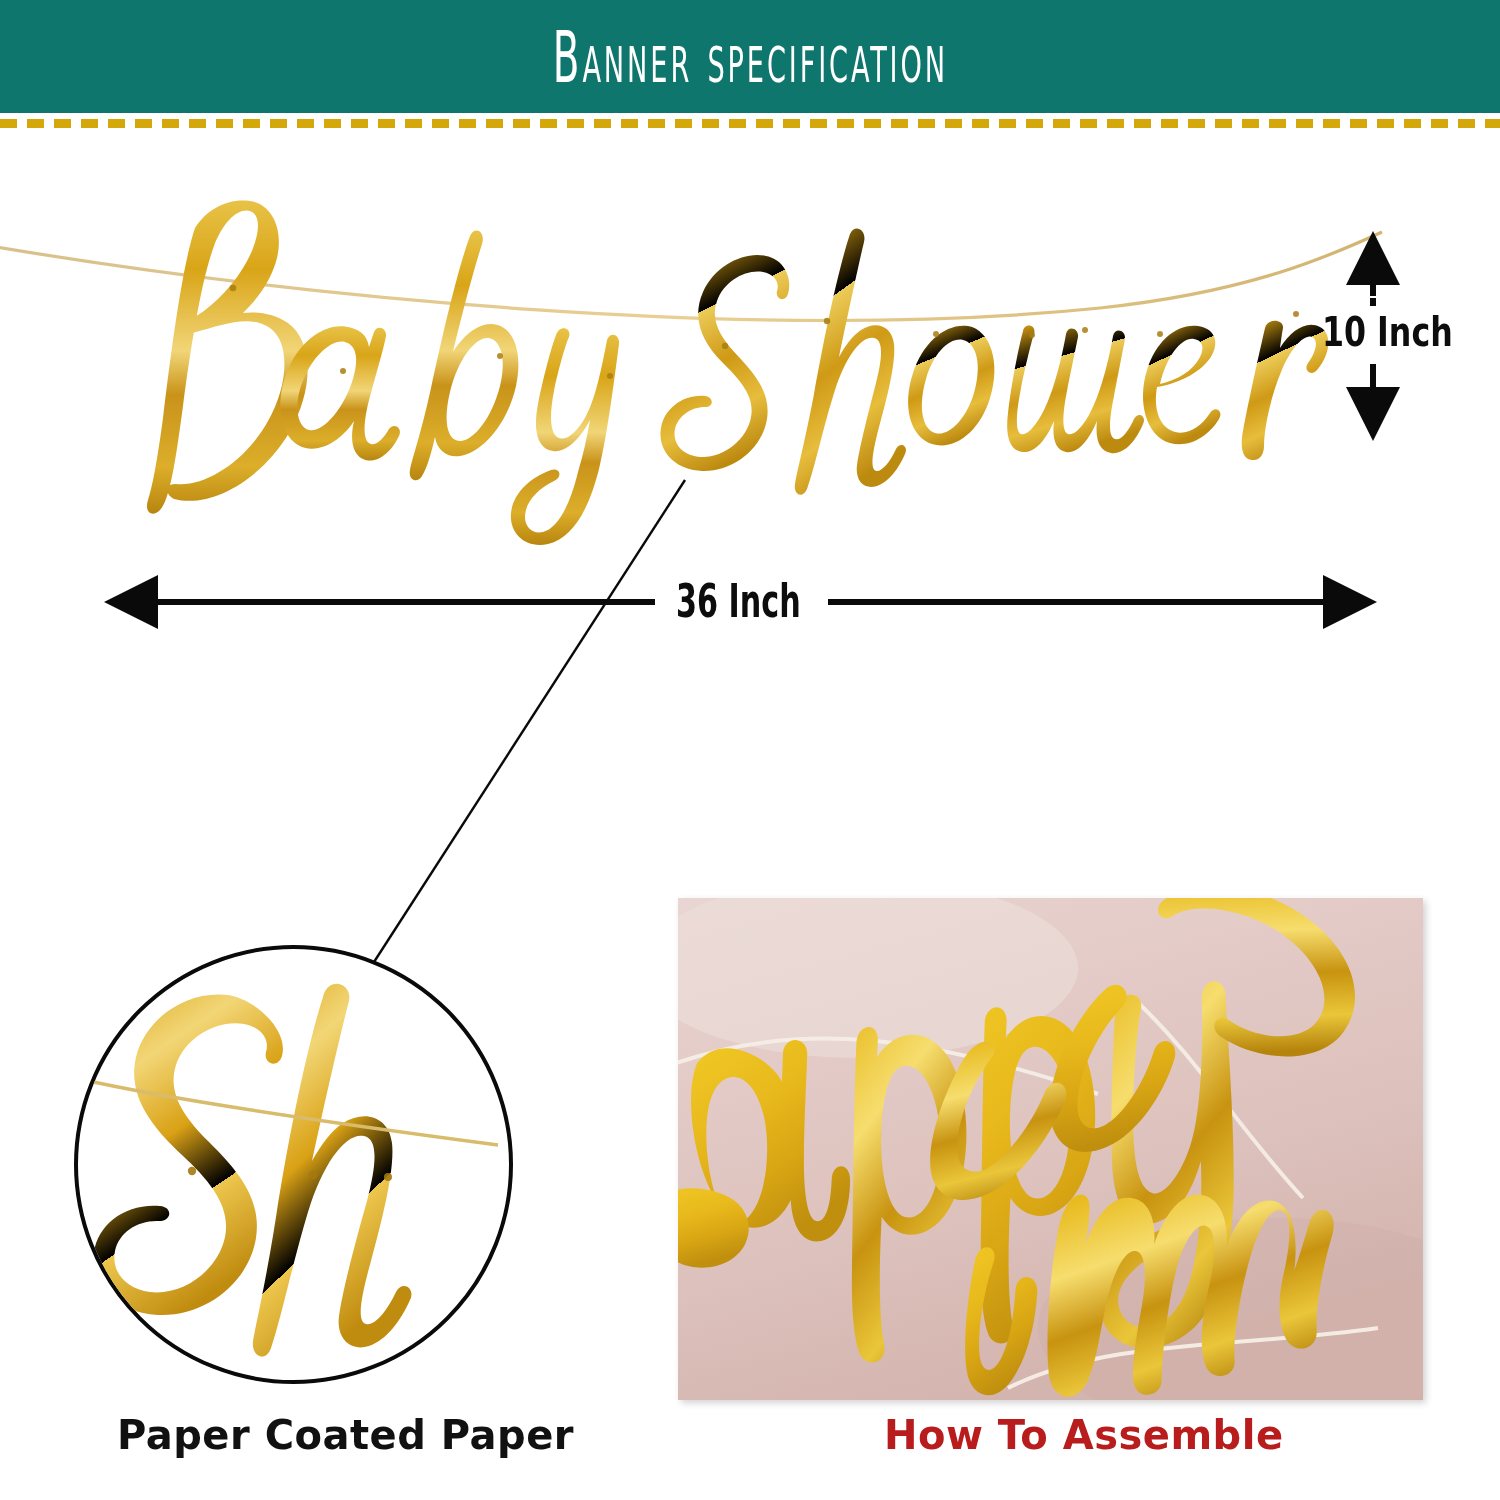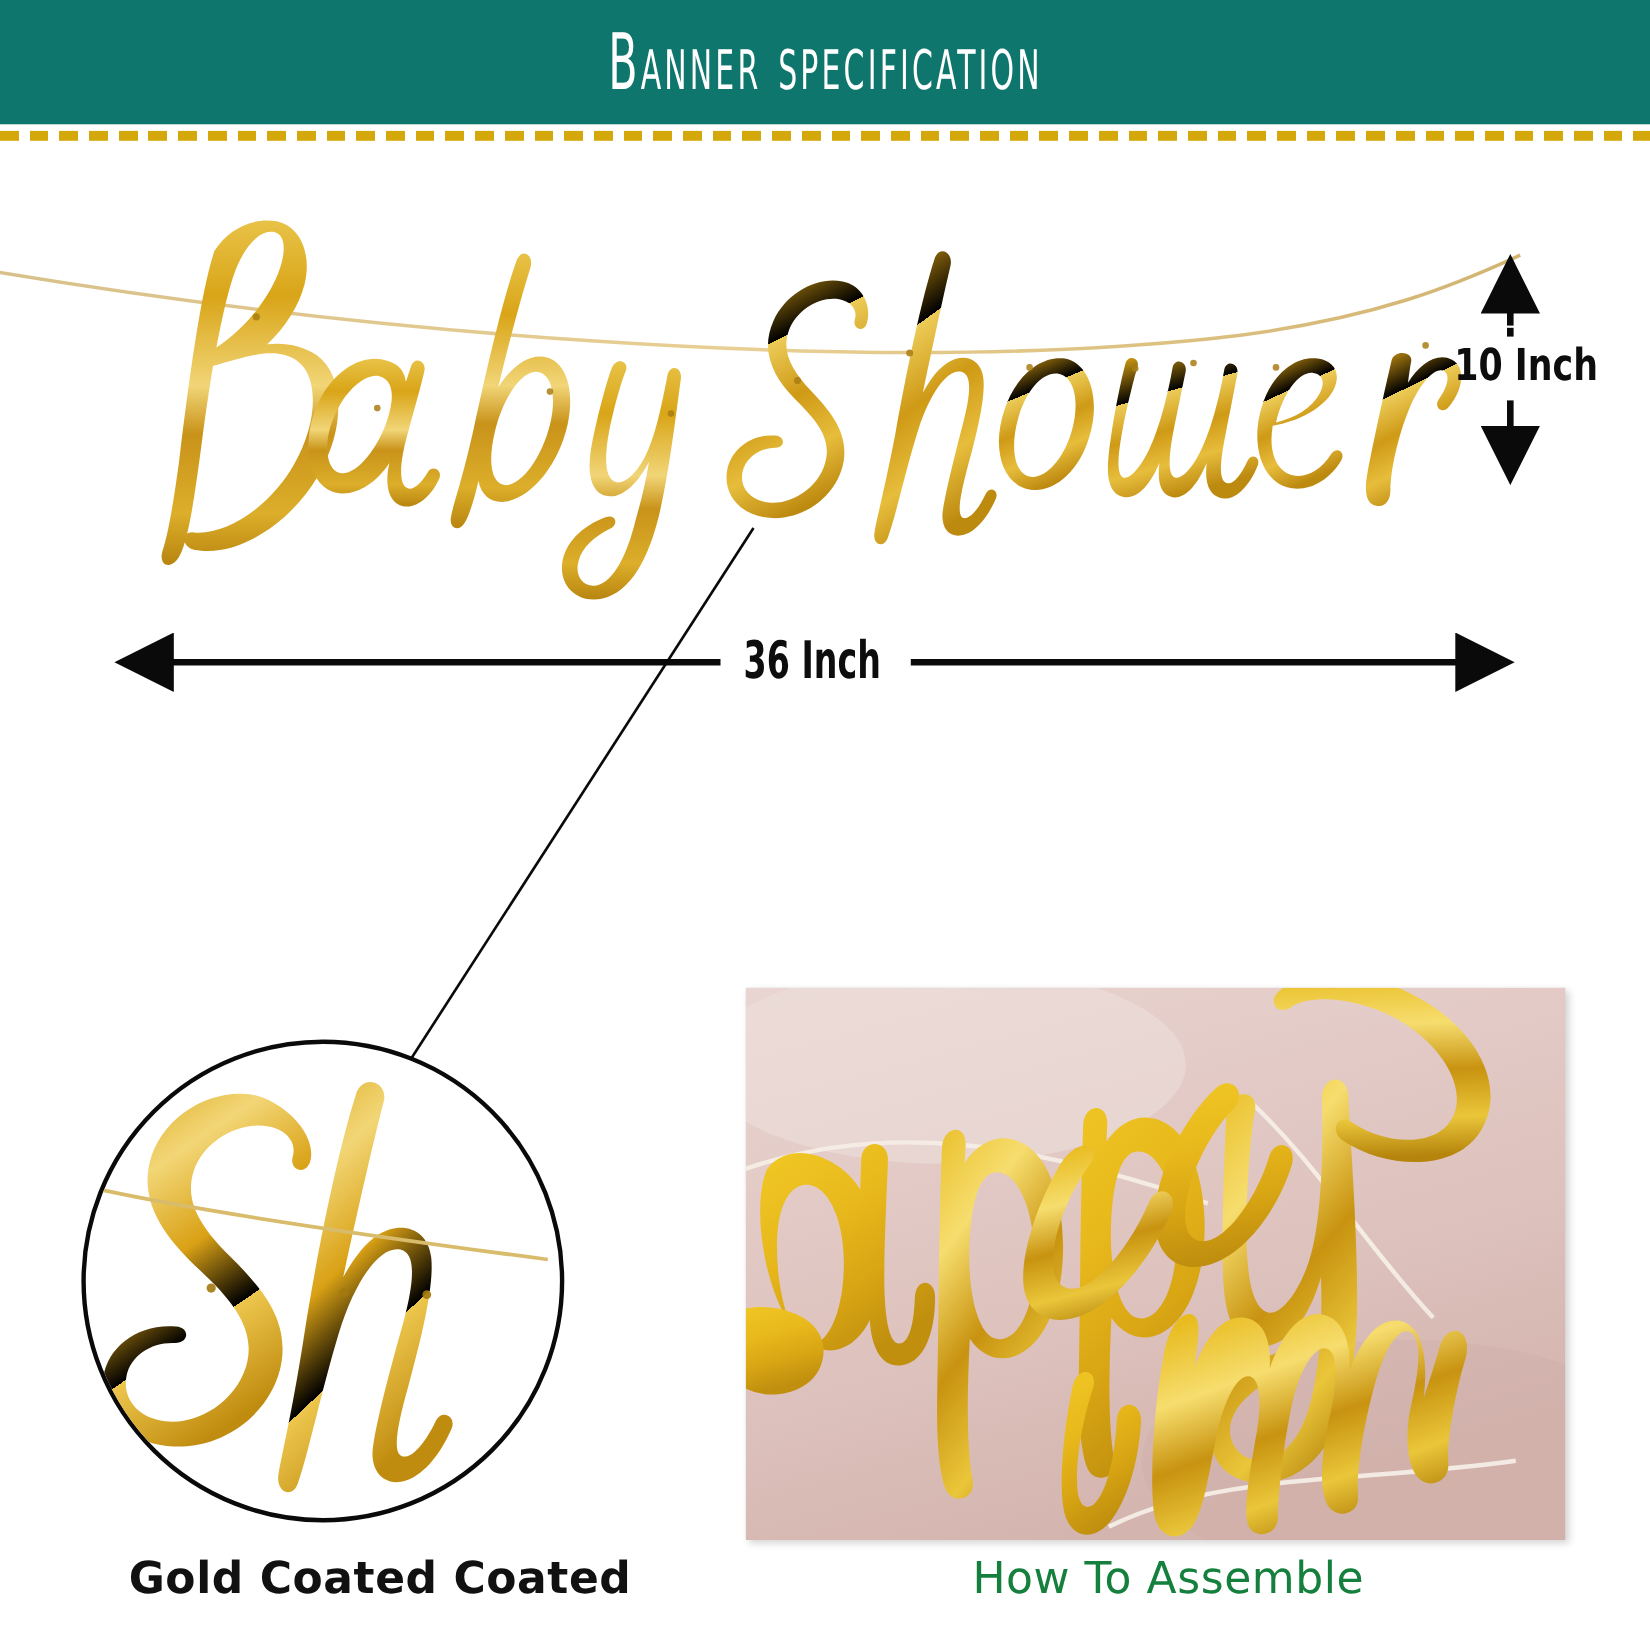--- a/index.html
+++ b/index.html
@@ -116,24 +116,24 @@
     background: #e3cdc8;
     box-shadow: 3px 3px 7px rgba(0,0,0,0.18);
   }
   #assembly-svg { position: absolute; left: 0; top: 0; }
 
   #caption-assemble {
     position: absolute;
     left: 884px; top: 1412px;
     width: 500px;
     text-align: left;
-    color: #15803d;
+    color: #b91c1c;
     font-family: "DejaVu Sans", "Liberation Sans", sans-serif;
     font-size: 40px;
-    font-weight: normal;
+    font-weight: bold;
     letter-spacing: 0.5px;
     white-space: nowrap;
   }
 </style>
 </head>
 <body>
 
 <div id="header-bar">
   <div id="header-title">Banner specification</div>
 </div>
@@ -315,21 +315,21 @@
 
     <path d="M 2 130 C 90 150, 260 175, 420 196" stroke="#d8bc6c" stroke-width="3.4" fill="none"></path>
 
     <g fill="#a4790f" opacity="0.9">
       <circle cx="114" cy="222" r="4.2"></circle>
       <circle cx="235" cy="226" r="4.2"></circle>
       <circle cx="310" cy="228" r="4.0"></circle>
     </g>
   </svg>
 </div>
-<div id="caption-gold">Gold  Coated Coated</div>
+<div id="caption-gold">Paper  Coated Paper</div>
 
 <div id="assembly-photo">
   <svg id="assembly-svg" width="745" height="502" viewBox="0 0 745 502">
     <defs>
       <linearGradient id="pinkBg" x1="0" y1="0" x2="0.4" y2="1">
         <stop offset="0%" stop-color="#e9d5d1"></stop>
         <stop offset="35%" stop-color="#e3cac6"></stop>
         <stop offset="70%" stop-color="#dcc0bb"></stop>
         <stop offset="100%" stop-color="#d4b4ae"></stop>
       </linearGradient>

